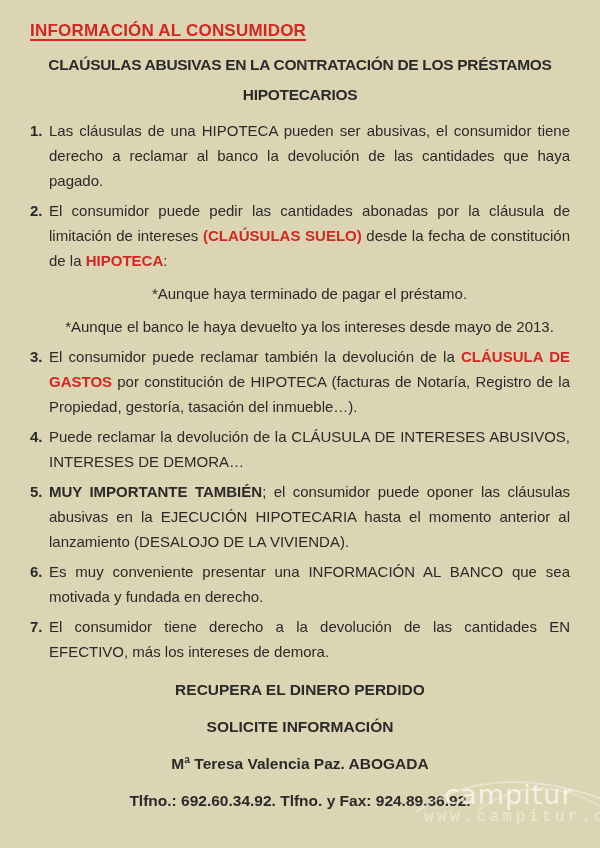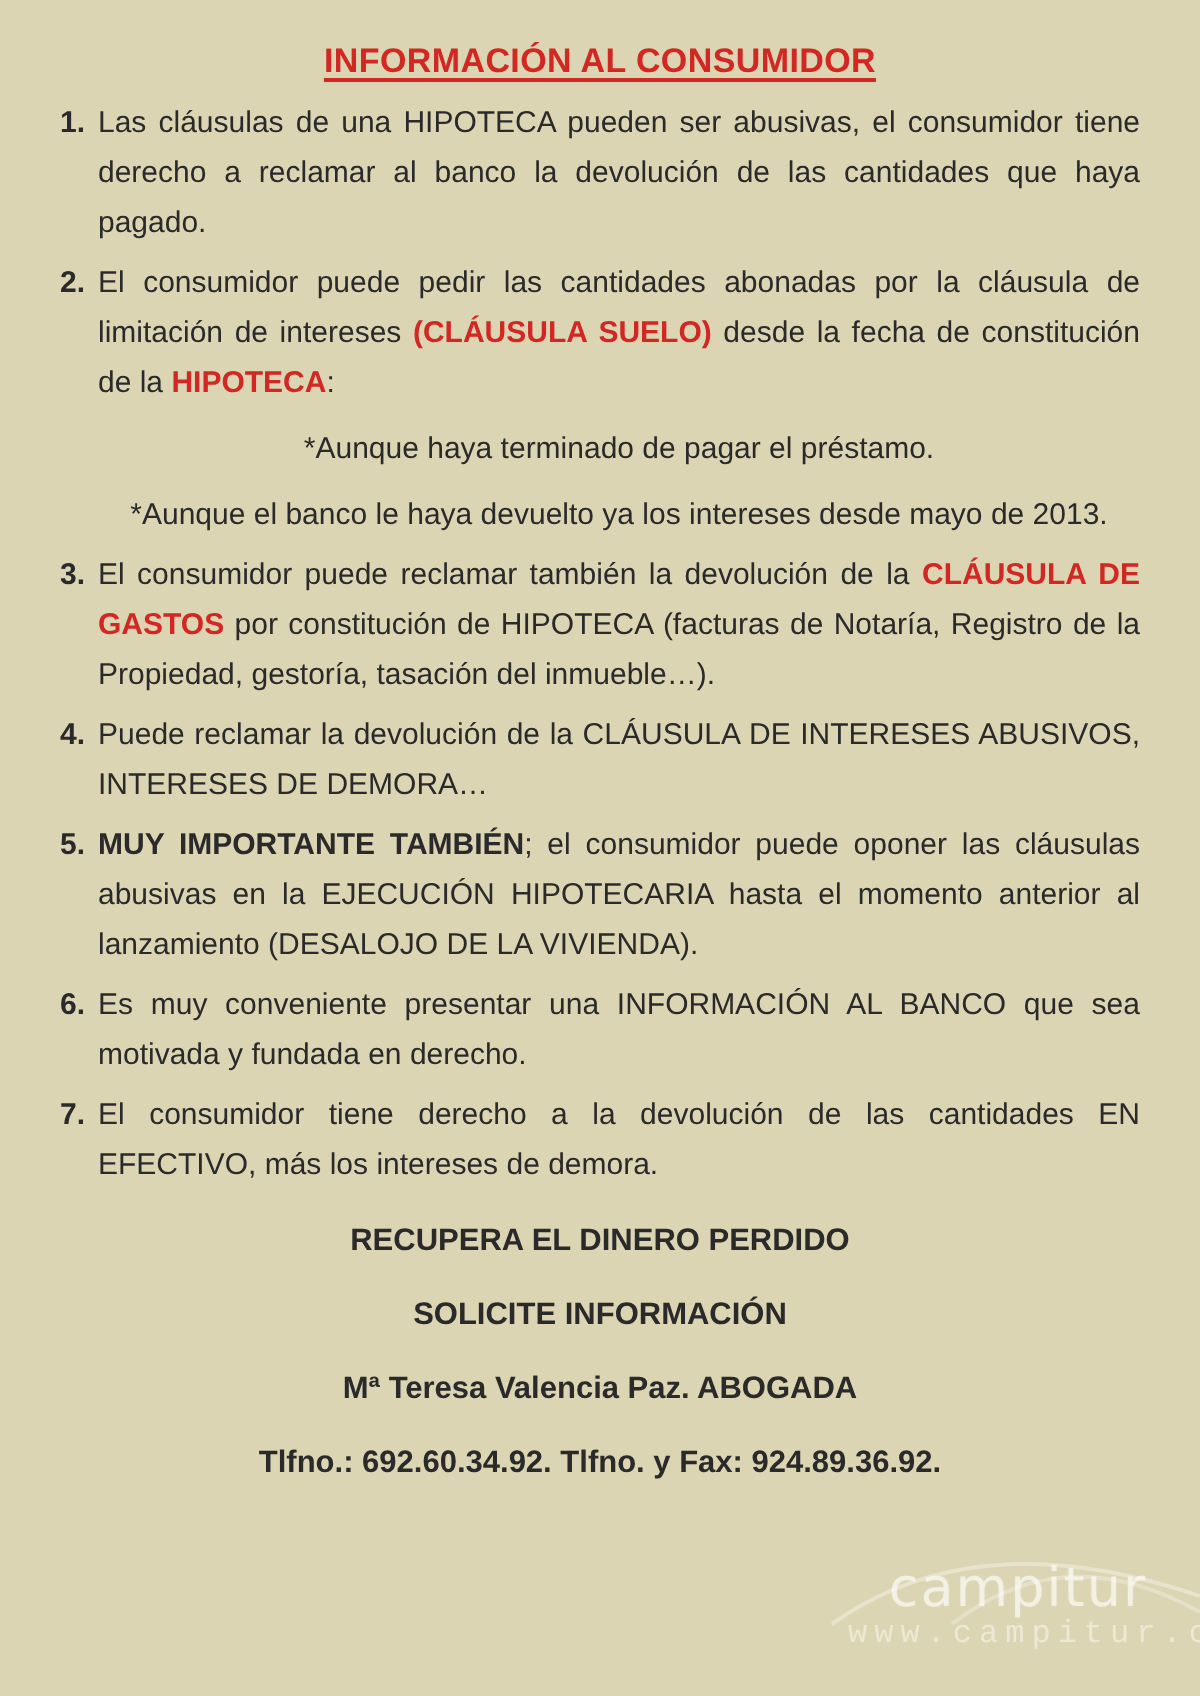--- a/index.html
+++ b/index.html
@@ -12,21 +12,21 @@
     position: relative;
     width: 600px; height: 848px;
     overflow: hidden;
     background: var(--bg, #dcd5b3);
     color: var(--text, #2a2a2a);
   }
   .content {
     padding: 21px 30px 0 30px;
   }
   .title {
-    text-align: center;
+    text-align: left;
     font-size: 17px;
     font-weight: bold;
     color: var(--red, #d22722);
     text-decoration: underline;
     text-decoration-thickness: 2px;
     text-underline-offset: 3px;
     letter-spacing: 0.2px;
   }
   .subtitle {
     margin-top: 9px;
@@ -93,32 +93,33 @@
   }
 </style>
 </head>
 <body>
 
 <div class="page" style="--bg: #dcd5b3; --red: #d22722; --text: #2a2a2a;">
   <div class="content">
 
     <div class="title">INFORMACIÓN AL CONSUMIDOR</div>
 
+    <div class="subtitle">CLAÚSULAS ABUSIVAS EN LA CONTRATACIÓN DE LOS PRÉSTAMOS HIPOTECARIOS</div>
 
     <div class="clause-list">
         <div class="item">
           <span class="num">1.</span>
           <div class="body">
             <div class="para"><span class="normal">Las cláusulas de una HIPOTECA pueden ser abusivas, el consumidor tiene derecho a reclamar al banco la devolución de las cantidades que haya pagado.</span></div>
           </div>
         </div>
         <div class="item">
           <span class="num">2.</span>
           <div class="body">
-            <div class="para"><span class="normal">El consumidor puede pedir las cantidades abonadas por la cláusula de limitación de intereses </span><span class="red-bold">(CLÁUSULA SUELO)</span><span class="normal"> desde la fecha de constitución de la </span><span class="red-bold">HIPOTECA</span><span class="normal">:</span></div>
+            <div class="para"><span class="normal">El consumidor puede pedir las cantidades abonadas por la cláusula de limitación de intereses </span><span class="red-bold">(CLAÚSULAS SUELO)</span><span class="normal"> desde la fecha de constitución de la </span><span class="red-bold">HIPOTECA</span><span class="normal">:</span></div>
             <div class="sub">*Aunque haya terminado de pagar el préstamo.</div>
             <div class="sub">*Aunque el banco le haya devuelto ya los intereses desde mayo de 2013.</div>
           </div>
         </div>
         <div class="item">
           <span class="num">3.</span>
           <div class="body">
             <div class="para"><span class="normal">El consumidor puede reclamar también la devolución de la </span><span class="red-bold">CLÁUSULA DE GASTOS</span><span class="normal"> por constitución de HIPOTECA (facturas de Notaría, Registro de la Propiedad, gestoría, tasación del inmueble…).</span></div>
           </div>
         </div>

